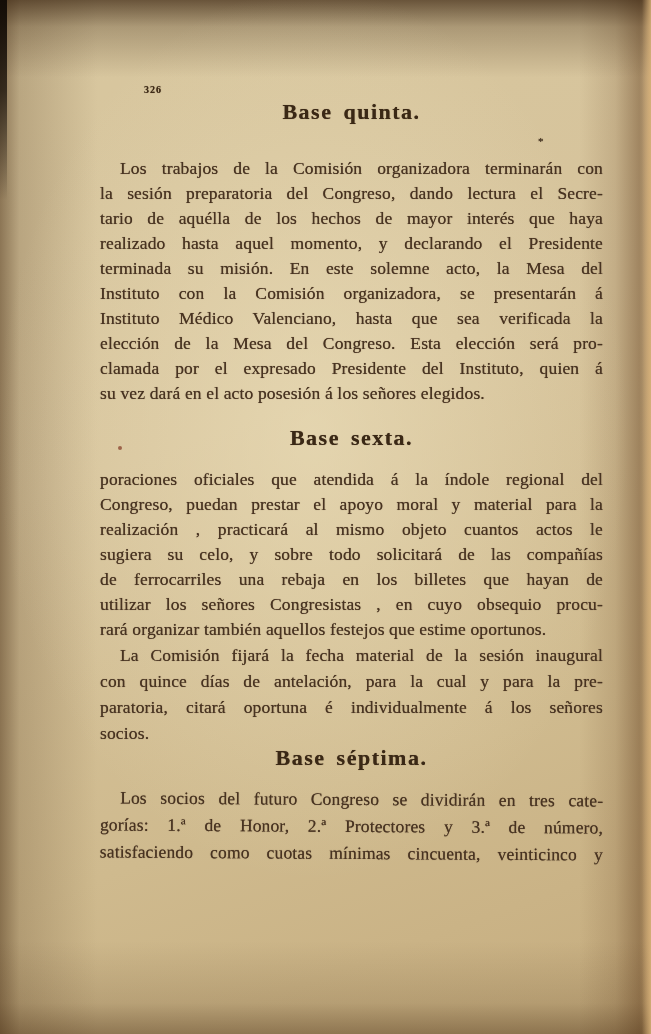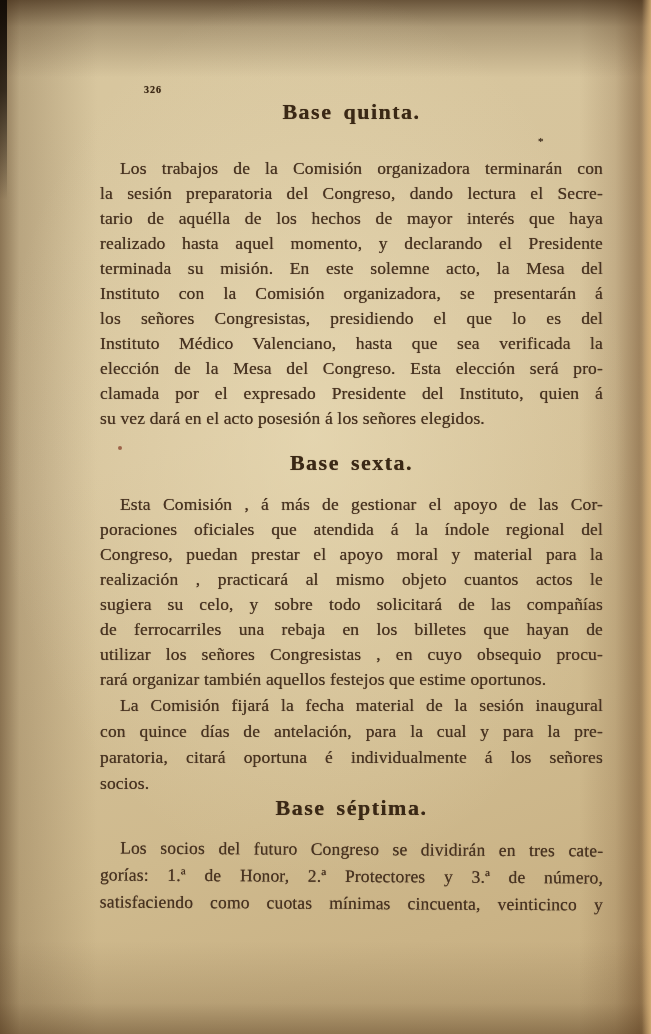--- a/index.html
+++ b/index.html
@@ -91,30 +91,28 @@
     <div class="footnote-asterisk">*</div>
 
     <h2 class="section-heading h-quinta">Base quinta.</h2>
     <div class="para p-1 lh25">
       <div class="line first">Los trabajos de la Comisión organizadora terminarán con</div>
       <div class="line">la sesión preparatoria del Congreso, dando lectura el Secre-</div>
       <div class="line">tario de aquélla de los hechos de mayor interés que haya</div>
       <div class="line">realizado hasta aquel momento, y declarando el Presidente</div>
       <div class="line">terminada su misión. En este solemne acto, la Mesa del</div>
       <div class="line">Instituto con la Comisión organizadora, se presentarán á</div>
-      <div class="line">los señores Congresistas, presidiendo el que lo es del</div>
       <div class="line">Instituto Médico Valenciano, hasta que sea verificada la</div>
       <div class="line">elección de la Mesa del Congreso. Esta elección será pro-</div>
       <div class="line">clamada por el expresado Presidente del Instituto, quien á</div>
       <div class="line end">su vez dará en el acto posesión á los señores elegidos.</div>
     </div>
 
     <h2 class="section-heading h-sexta">Base sexta.</h2>
     <div class="para p-2a lh25">
-      <div class="line first">Esta Comisión , á más de gestionar el apoyo de las Cor-</div>
       <div class="line">poraciones oficiales que atendida á la índole regional del</div>
       <div class="line">Congreso, puedan prestar el apoyo moral y material para la</div>
       <div class="line">realización , practicará al mismo objeto cuantos actos le</div>
       <div class="line">sugiera su celo, y sobre todo solicitará de las compañías</div>
       <div class="line">de ferrocarriles una rebaja en los billetes que hayan de</div>
       <div class="line">utilizar los señores Congresistas , en cuyo obsequio procu-</div>
       <div class="line end">rará organizar también aquellos festejos que estime oportunos.</div>
     </div>
     <div class="para p-2b lh26">
       <div class="line first">La Comisión fijará la fecha material de la sesión inaugural</div>

